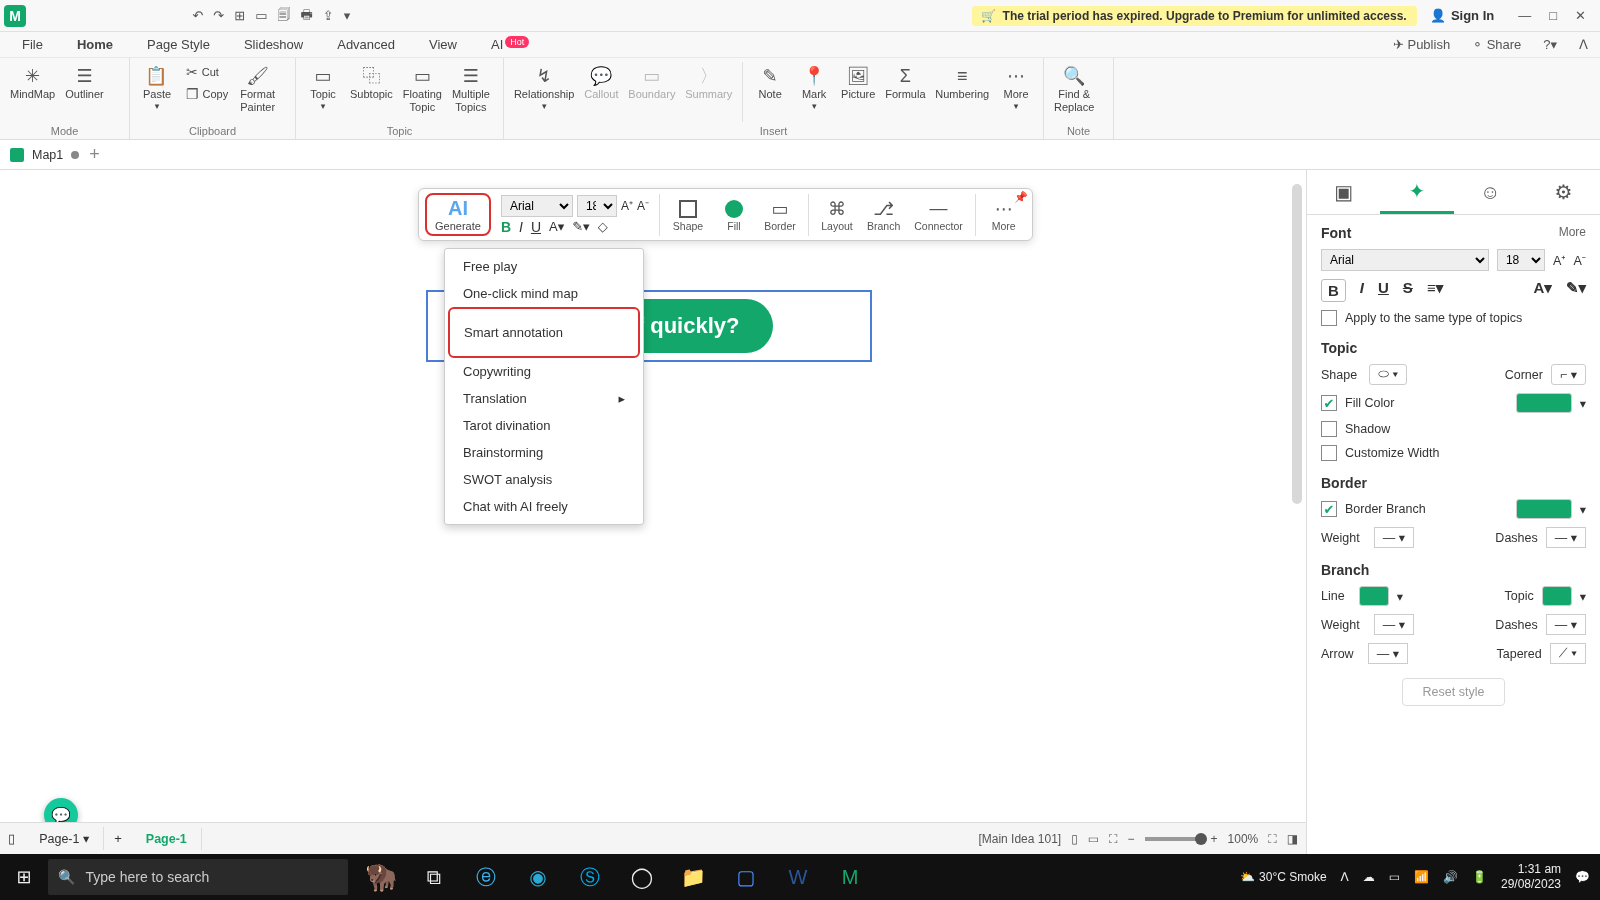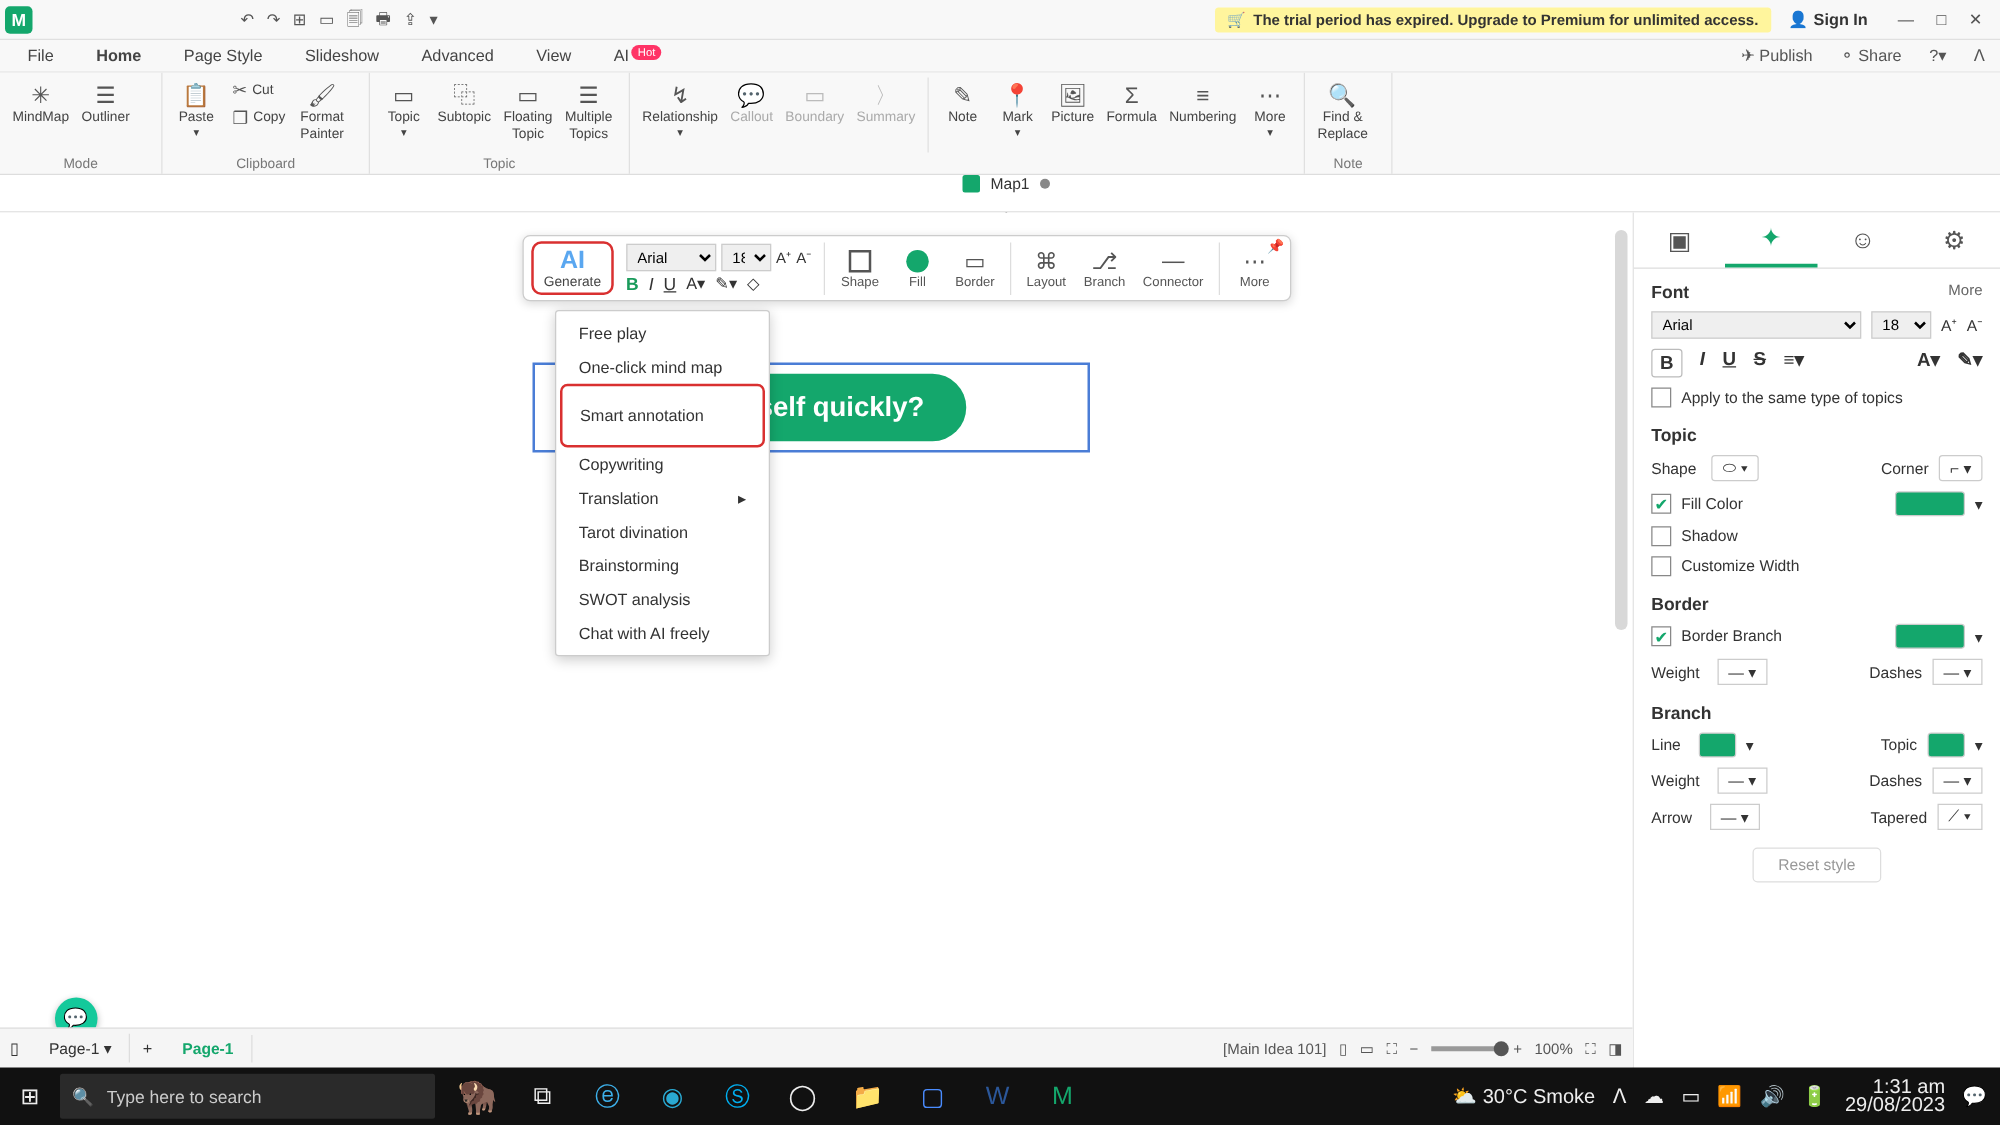--- a/index.html
+++ b/index.html
@@ -31,21 +31,21 @@
 .rbtn { display: flex; flex-direction: column; align-items: center; justify-content: flex-start; min-width: 42px; padding: 2px 4px; cursor: pointer; font-size: 11px; color: #444; }
 .rbtn .ic { height: 24px; display: flex; align-items: center; justify-content: center; font-size: 18px; color: #555; }
 .rbtn .lbl { text-align: center; line-height: 13px; white-space: pre-line; }
 .rbtn.small { flex-direction: row; min-width: auto; gap: 4px; padding: 2px 6px; }
 .rbtn.small .ic { height: auto; font-size: 14px; }
 .vstack { display: flex; flex-direction: column; gap: 2px; }
 .rbtn.disabled { color: #aaa; }
 .rbtn.disabled .ic { color: #bbb; }
 
 
-.doctabs { height: 30px; background: #fff; border-bottom: 1px solid #ddd; display: flex; align-items: center; padding-left: 10px; gap: 10px; flex-direction: column; }
+.doctabs { height: 30px; background: #fff; border-bottom: 1px solid #ddd; display: flex; align-items: center; padding-left: 10px; gap: 10px; }
 .doctabs .doctab { display: flex; align-items: center; gap: 8px; font-size: 12.5px; }
 .doctabs .docicon { width: 14px; height: 14px; background: #14a76c; border-radius: 2px; }
 .doctabs .dot { width: 8px; height: 8px; background: #888; border-radius: 50%; }
 .doctabs .addtab { font-size: 18px; color: #888; cursor: pointer; }
 
 
 .main { display: flex; height: 702px; }
 .canvas-wrap { flex: 1; background: #fff; position: relative; overflow: hidden; }
 .rightpanel { width: 294px; background: #fff; border-left: 1px solid #ddd; display: flex; flex-direction: column; }
 
@@ -62,21 +62,21 @@
 .fontsec select { font-size: 12px; border: 1px solid #ccc; padding: 2px 4px; }
 .fontsec .row2 { display: flex; gap: 8px; align-items: center; }
 .fontsec .b { font-weight: bold; color: #1a9b5b; font-size: 14px; }
 .fontsec .i { font-style: italic; font-size: 14px; }
 .fontsec .u { text-decoration: underline; font-size: 14px; }
 .shapebtn .sq { width: 18px; height: 18px; border: 2px solid #555; }
 .fillbtn .circ { width: 18px; height: 18px; background: #14a76c; border-radius: 50%; }
 .pin { position: absolute; right: 4px; top: 2px; font-size: 11px; color: #888; }
 
 
-.aidrop { position: absolute; left: 444px; top: 78px; width: 172px; background: #fff; border: 1px solid #ccc; box-shadow: 0 3px 10px rgba(0,0,0,.2); border-radius: 3px; z-index: 50; padding: 4px 0; }
+.aidrop { position: absolute; left: 444px; top: 78px; width: 200px; background: #fff; border: 1px solid #ccc; box-shadow: 0 3px 10px rgba(0,0,0,.2); border-radius: 3px; z-index: 50; padding: 4px 0; }
 .aidrop .item { padding: 6px 18px; font-size: 13px; color: #333; cursor: pointer; display: flex; justify-content: space-between; align-items: center; }
 .aidrop .item.hl { border: 2.5px solid #d93030; border-radius: 6px; margin: 0 3px; padding: 16px 14px; }
 
 
 .topicnode { position: absolute; left: 426px; top: 120px; width: 446px; height: 72px; border: 2px solid #4a7dd6; padding: 6px; display: flex; align-items: center; justify-content: center; }
 .topicnode .pill { background: #14a76c; color: #fff; font-weight: 800; font-size: 22px; padding: 14px 34px; border-radius: 36px; }
 
 .assistbtn { position: absolute; left: 44px; bottom: 40px; width: 34px; height: 34px; background: #14c99b; border-radius: 50%; box-shadow: 0 2px 6px rgba(0,0,0,.3); display: flex; align-items: center; justify-content: center; color: #fff; font-size: 16px; }
 
 .canvas-scroll-h { position: absolute; bottom: 34px; left: 200px; width: 880px; height: 10px; background: #d8d8d8; border-radius: 5px; }
@@ -107,21 +107,21 @@
 .pagebar .right { margin-left: auto; display: flex; align-items: center; gap: 10px; color: #555; font-size: 12px; }
 .zslider { width: 56px; height: 4px; background: #999; position: relative; }
 .zslider::after { content: ""; width: 12px; height: 12px; background: #555; border-radius: 50%; position: absolute; right: -6px; top: -4px; }
 
 
 .win-taskbar { position: absolute; bottom: 0; left: 0; right: 0; height: 46px; background: #111; display: flex; align-items: center; color: #eee; }
 .win-taskbar .start { width: 48px; display: flex; align-items: center; justify-content: center; font-size: 18px; }
 .win-taskbar .search { background: #2a2a2a; height: 36px; width: 300px; display: flex; align-items: center; padding: 0 10px; gap: 10px; color: #ccc; font-size: 14px; border-radius: 2px; }
 .win-taskbar .tbicons { display: flex; gap: 4px; margin-left: 10px; }
 .win-taskbar .tbicons .ti { width: 48px; height: 44px; display: flex; align-items: center; justify-content: center; font-size: 20px; }
-.win-taskbar .tray { margin-left: auto; display: flex; align-items: center; gap: 14px; padding-right: 10px; font-size: 16px; }
+.win-taskbar .tray { margin-left: auto; display: flex; align-items: center; gap: 14px; padding-right: 10px; font-size: 12px; }
 .win-taskbar .clock { text-align: right; line-height: 15px; }
 </style>
 </head>
 <body>
 
 <div class="titlebar">
   <div class="logo">M</div>
   <div class="app-title">Wondershare EdrawMind</div>
   <div class="qat">
     <span>↶</span>
@@ -268,20 +268,21 @@
       <div class="rbtn">
           <div class="ic">≡</div>
           <div class="lbl">Numbering</div>
         </div>
       <div class="rbtn">
           <div class="ic">⋯</div>
           <div class="lbl">More</div>
           <div style="font-size:9px">▾</div>
         </div>
     </div>
+    <div class="glabel">Insert</div>
   </div>
   <div class="group" style="width:70px">
     <div class="items">
       <div class="rbtn">
           <div class="ic">🔍</div>
           <div class="lbl">Find &amp;
 Replace</div>
         </div>
     </div>
     <div class="glabel">Note</div>

